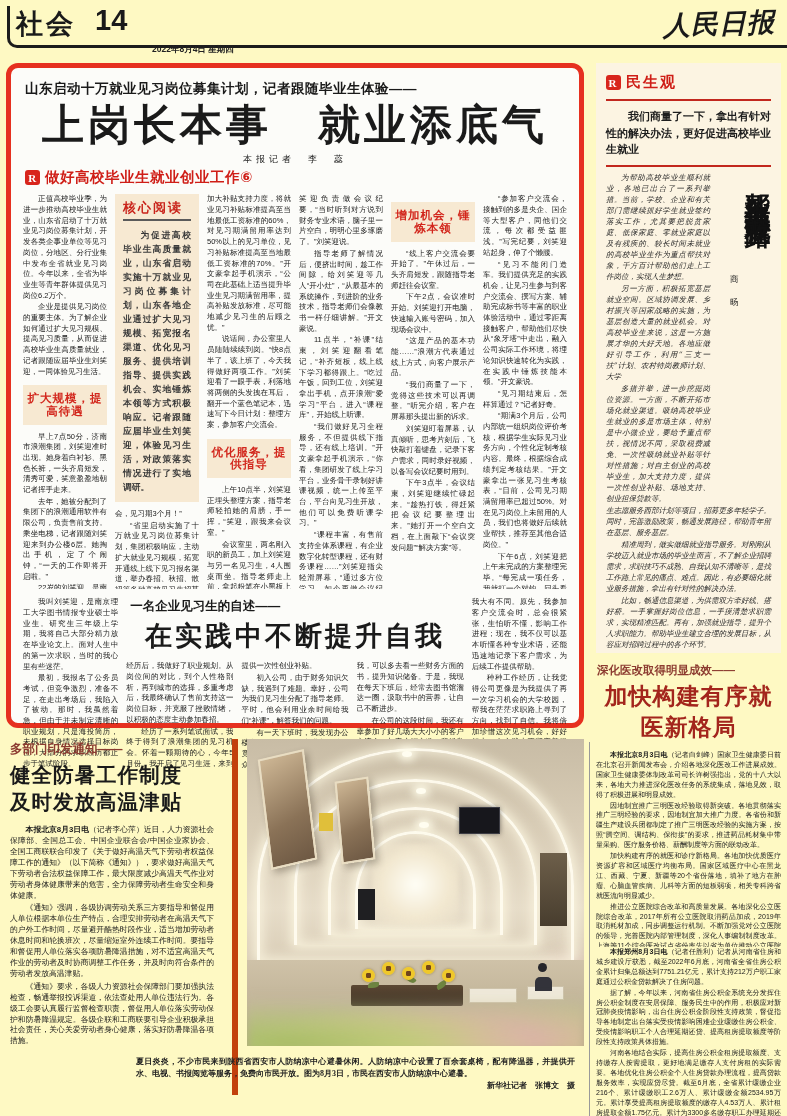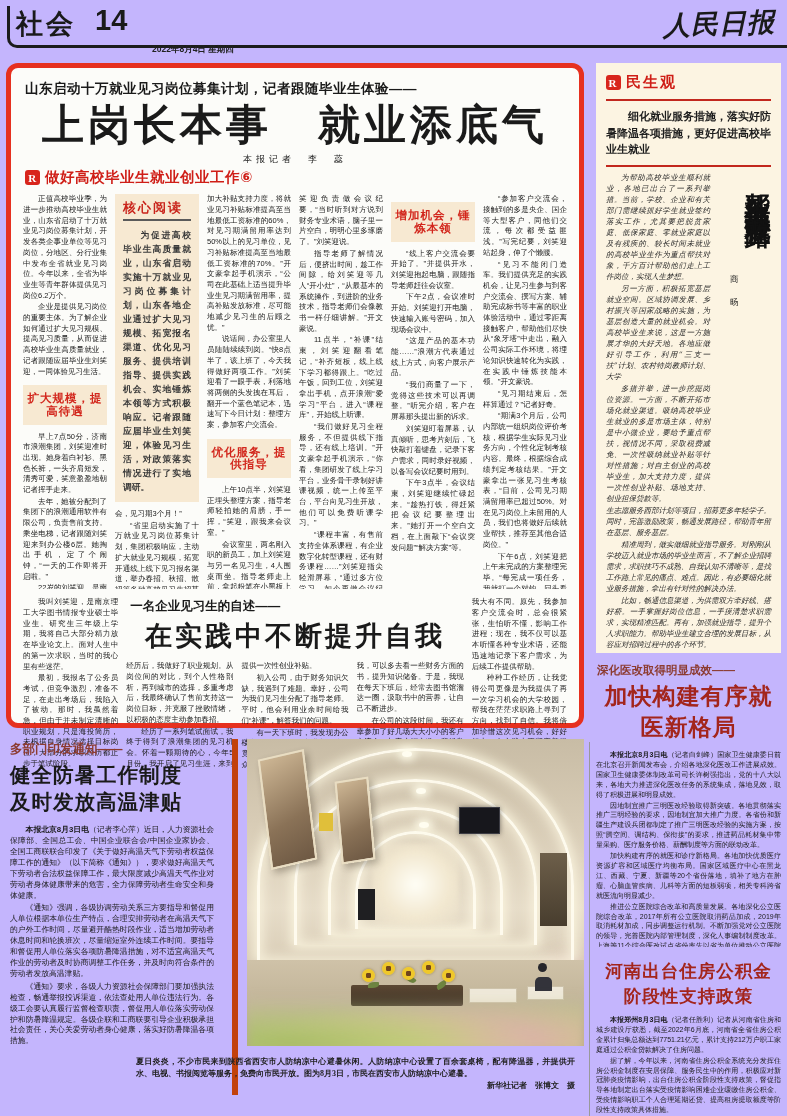--- a/index.html
+++ b/index.html
@@ -1,18 +1,18 @@
 <!DOCTYPE html>
 <html><head>
 <meta charset="utf-8">
 <style>
   * { margin:0; padding:0; box-sizing:border-box; }
   html,body { background:#e8e8e4; }
   body { font-family:"Liberation Sans","DejaVu Sans",sans-serif; }
-  .page { position:relative; width:787px; height:1116px; margin:0 auto; background:#c4b5fd; color:#1a1a1a; overflow:hidden; }
+  .page { position:relative; width:787px; height:1116px; margin:0 auto; background:#fef9c3; color:#1a1a1a; overflow:hidden; }
 
   
   .page-header { position:relative; height:50px; }
   .header-rule { position:absolute; left:7px; right:0; top:6px; bottom:2px; border-left:3px solid #1c1c1c; border-bottom:3px solid #1c1c1c; border-bottom-left-radius:10px; }
   .section-name { position:absolute; left:16px; top:6px; font-size:27px; font-weight:900; letter-spacing:3px; }
   .page-num { position:absolute; left:95px; top:4px; font-size:29px; font-weight:900; }
   .edition-date { position:absolute; left:152px; top:44px; font-size:8.5px; font-weight:bold; color:#222; }
   .masthead { position:absolute; right:12px; top:6px; font-family:"DejaVu Serif","Liberation Serif",serif; font-style:italic; font-weight:900; font-size:27px; transform:rotate(-2deg); letter-spacing:1px; }
 
   
@@ -163,21 +163,21 @@
             </div>
           <div class="rcol">
               <div class="para-c">笑迎负责做会议纪要，“当时听到对方说到财务专业术语，脑子里一片空白，明明心里多琢磨了。”刘笑迎说。</div>
               <div class="para">指导老师了解情况后，便挤出时间，趁工作间隙，给刘笑迎等几人“开小灶”，“从最基本的系统操作，到进阶的业务技术，指导老师们会像教书一样仔细讲解。”开文豪说。</div>
               <div class="para">11点半，“补课”结束，刘笑迎翻看笔记，“补齐短板，线上线下学习都得跟上。”吃过午饭，回到工位，刘笑迎拿出手机，点开浪潮“爱学习”平台，进入“课程库”，开始线上听课。</div>
               <div class="para">“我们做好见习全程服务，不但提供线下指导，还有线上培训。”开文豪拿起手机演示，“你看，集团研发了线上学习平台，业务骨干录制好讲课视频，统一上传至平台，平台向见习生开放，他们可以免费听课学习。”</div>
               <div class="para">“课程丰富，有售前支持全体系课程，有企业数字化转型课程，还有财务课程……”刘笑迎指尖轻滑屏幕，“通过多方位学习，如今再做会议纪要、客户提到的财务专业术语，我基本都能听懂了！”</div>
             </div>
           <div class="rcol">
               <div class="col-head">增加机会，锤炼本领</div>
-              <div class="para">“线上客户交流会要开始了。”并提供开水，刘笑迎抱起电脑，跟随指导老师赶往会议室。</div>
+              <div class="para">“线上客户交流会要开始了。”午休过后，一头齐肩短发，跟随指导老师赶往会议室。</div>
               <div class="para">下午2点，会议准时开始。刘笑迎打开电脑，快速输入账号密码，加入现场会议中。</div>
               <div class="para">“这是产品的基本功能……”浪潮方代表通过线上方式，向客户展示产品。</div>
               <div class="para">“我们商量了一下，觉得这些技术可以再调整。”听完介绍，客户在屏幕那头提出新的诉求。</div>
               <div class="para">刘笑迎盯着屏幕，认真倾听，思考片刻后，飞快敲打着键盘，记录下客户需求，同时录好视频，以备写会议纪要时用到。</div>
               <div class="para">下午3点半，会议结束，刘笑迎继续忙碌起来。“趁热打铁，得赶紧把会议纪要整理出来。”她打开一个空白文档，在上面敲下“会议突发问题”“解决方案”等。</div>
             </div>
           <div class="rcol">
               <div class="para">“参加客户交流会，接触到的多是央企、国企等大型客户，同他们交流，每次都受益匪浅。”写完纪要，刘笑迎站起身，伸了个懒腰。</div>
               <div class="para">“见习不能闭门造车。我们提供充足的实践机会，让见习生参与到客户交流会、撰写方案、辅助完成标书等丰富的职业体验活动中，通过零距离接触客户，帮助他们尽快从“象牙塔”中走出，融入公司实际工作环境，将理论知识快速转化为实践，在实践中锤炼技能本领。”开文豪说。</div>
               <div class="para">“见习期结束后，怎样算通过？”记者好奇。</div>
@@ -280,21 +280,21 @@
     </div>
 
     <div class="right-zone">
 
       <div class="minsheng">
         <div class="ms-header">
           <span class="rlogo">R</span>
           <span>民生观</span>
         </div>
         <div class="ms-rule"></div>
-        <div class="ms-intro">细化就业服务措施，落实好防暑降温各项措施，更好促进高校毕业生就业</div>
+        <div class="ms-intro">我们商量了一下，拿出有针对性的解决办法，更好促进高校毕业生就业</div>
         <div class="ms-rule"></div>
         <div class="ms-main">
           <div class="ms-body ms-body1">
               <div class="para">为帮助高校毕业生顺利就业，各地已出台了一系列举措。当前，学校、企业和有关部门需继续抓好学生就业签约落实工作，尤其要把脱贫家庭、低保家庭、零就业家庭以及有残疾的、较长时间未就业的高校毕业生作为重点帮扶对象，千方百计帮助他们走上工作岗位，实现人生梦想。</div>
               <div class="para">另一方面，积极拓宽基层就业空间。区域协调发展、乡村振兴等国家战略的实施，为基层创造大量的就业机会。对高校毕业生来说，这是一方施展才华的大好天地。各地应做好引导工作，利用“三支一扶”计划、农村特岗教师计划、大学</div>
               <div class="para">多措并举，进一步挖掘岗位资源。一方面，不断开拓市场化就业渠道。吸纳高校毕业生就业的多是市场主体，特别是中小微企业，要给予重点帮扶，视情况不同，采取税费减免、一次性吸纳就业补贴等针对性措施；对自主创业的高校毕业生，加大支持力度，提供一次性创业补贴、场地支持、创业担保贷款等。</div>
             </div>
           <div class="ms-vert">
             <div class="ms-author">商　旸</div>
             <div class="ms-vtitle">帮毕业生走稳走好就业路</div>
@@ -314,24 +314,20 @@
           <p class="para"><span class="dateline">本报北京8月3日电</span><span>（记者白剑峰）国家卫生健康委日前在北京召开新闻发布会，介绍各地深化医改工作进展成效。国家卫生健康委体制改革司司长许树强指出，党的十八大以来，各地大力推进深化医改任务的系统集成，落地见效，取得了积极进展和明显成效。</span></p>
           <div>
               <div class="para">因地制宜推广三明医改经验取得新突破。各地贯彻落实推广三明经验的要求，因地制宜加大推广力度。各省份和新疆生产建设兵团都制定了推广三明医改经验的实施方案，按照“腾空间、调结构、保衔接”的要求，推进药品耗材集中带量采购、医疗服务价格、薪酬制度等方面的联动改革。</div>
               <div class="para">加快构建有序的就医和诊疗新格局。各地加快优质医疗资源扩容和区域医疗均衡布局。国家区域医疗中心在黑龙江、西藏、宁夏、新疆等20个省份落地，填补了地方在肿瘤、心脑血管疾病、儿科等方面的短板弱项，相关专科跨省就医流向明显减少。</div>
               <div class="para">推进公立医院综合改革和高质量发展。各地深化公立医院综合改革，2017年所有公立医院取消药品加成，2019年取消耗材加成，同步调整运行机制。不断加强党对公立医院的领导，完善医院内部管理制度，深化人事编制制度改革。上海等11个综合医改试点省份率先以省为单位推动公立医院高质量发展，探索各级各类、分门别类的公立医院高质量发展路径。北京、上海、广东等9个省份大力支持大型高水平医院开展试点，打造公立医院高质量发展的样板、现代医院管理制度的模板。</div>
             </div>
         </div>
       </div>
 
       <div>
-        <div class="henan-title">
-          <div>河南出台住房公积金</div>
-          <div>阶段性支持政策</div>
-        </div>
         <div class="henan-body">
           <p class="para"><span class="dateline">本报郑州8月3日电</span><span>（记者任胜利）记者从河南省住房和城乡建设厅获悉，截至2022年6月底，河南省全省住房公积金累计归集总额达到7751.21亿元，累计支持212万户职工家庭通过公积金贷款解决了住房问题。</span></p>
           <div>
               <div class="para">据了解，今年以来，河南省住房公积金系统充分发挥住房公积金制度在安居保障、服务民生中的作用，积极应对新冠肺炎疫情影响，出台住房公积金阶段性支持政策，督促指导各地制定出台落实受疫情影响困难企业缓缴住房公积金、受疫情影响职工个人合理延期还贷、提高租房提取额度等阶段性支持政策具体措施。</div>
               <div class="para">河南各地结合实际，提高住房公积金租房提取额度、支持缴存人按需提取，更好地满足缴存人支付房租的实际需要。各地优化住房公积金个人住房贷款办理流程，提高贷款服务效率，实现应贷尽贷。截至6月底，全省累计缓缴企业216个、累计缓缴职工2.6万人、累计缓缴金额2534.95万元。累计享受提高租房提取额度的缴存人4.53万人、累计租房提取金额1.75亿元。累计为3300多名缴存职工办理延期还贷手续，涉及贷款余额10.75亿元。</div>
             </div>
         </div>
       </div>
 
     </div>

